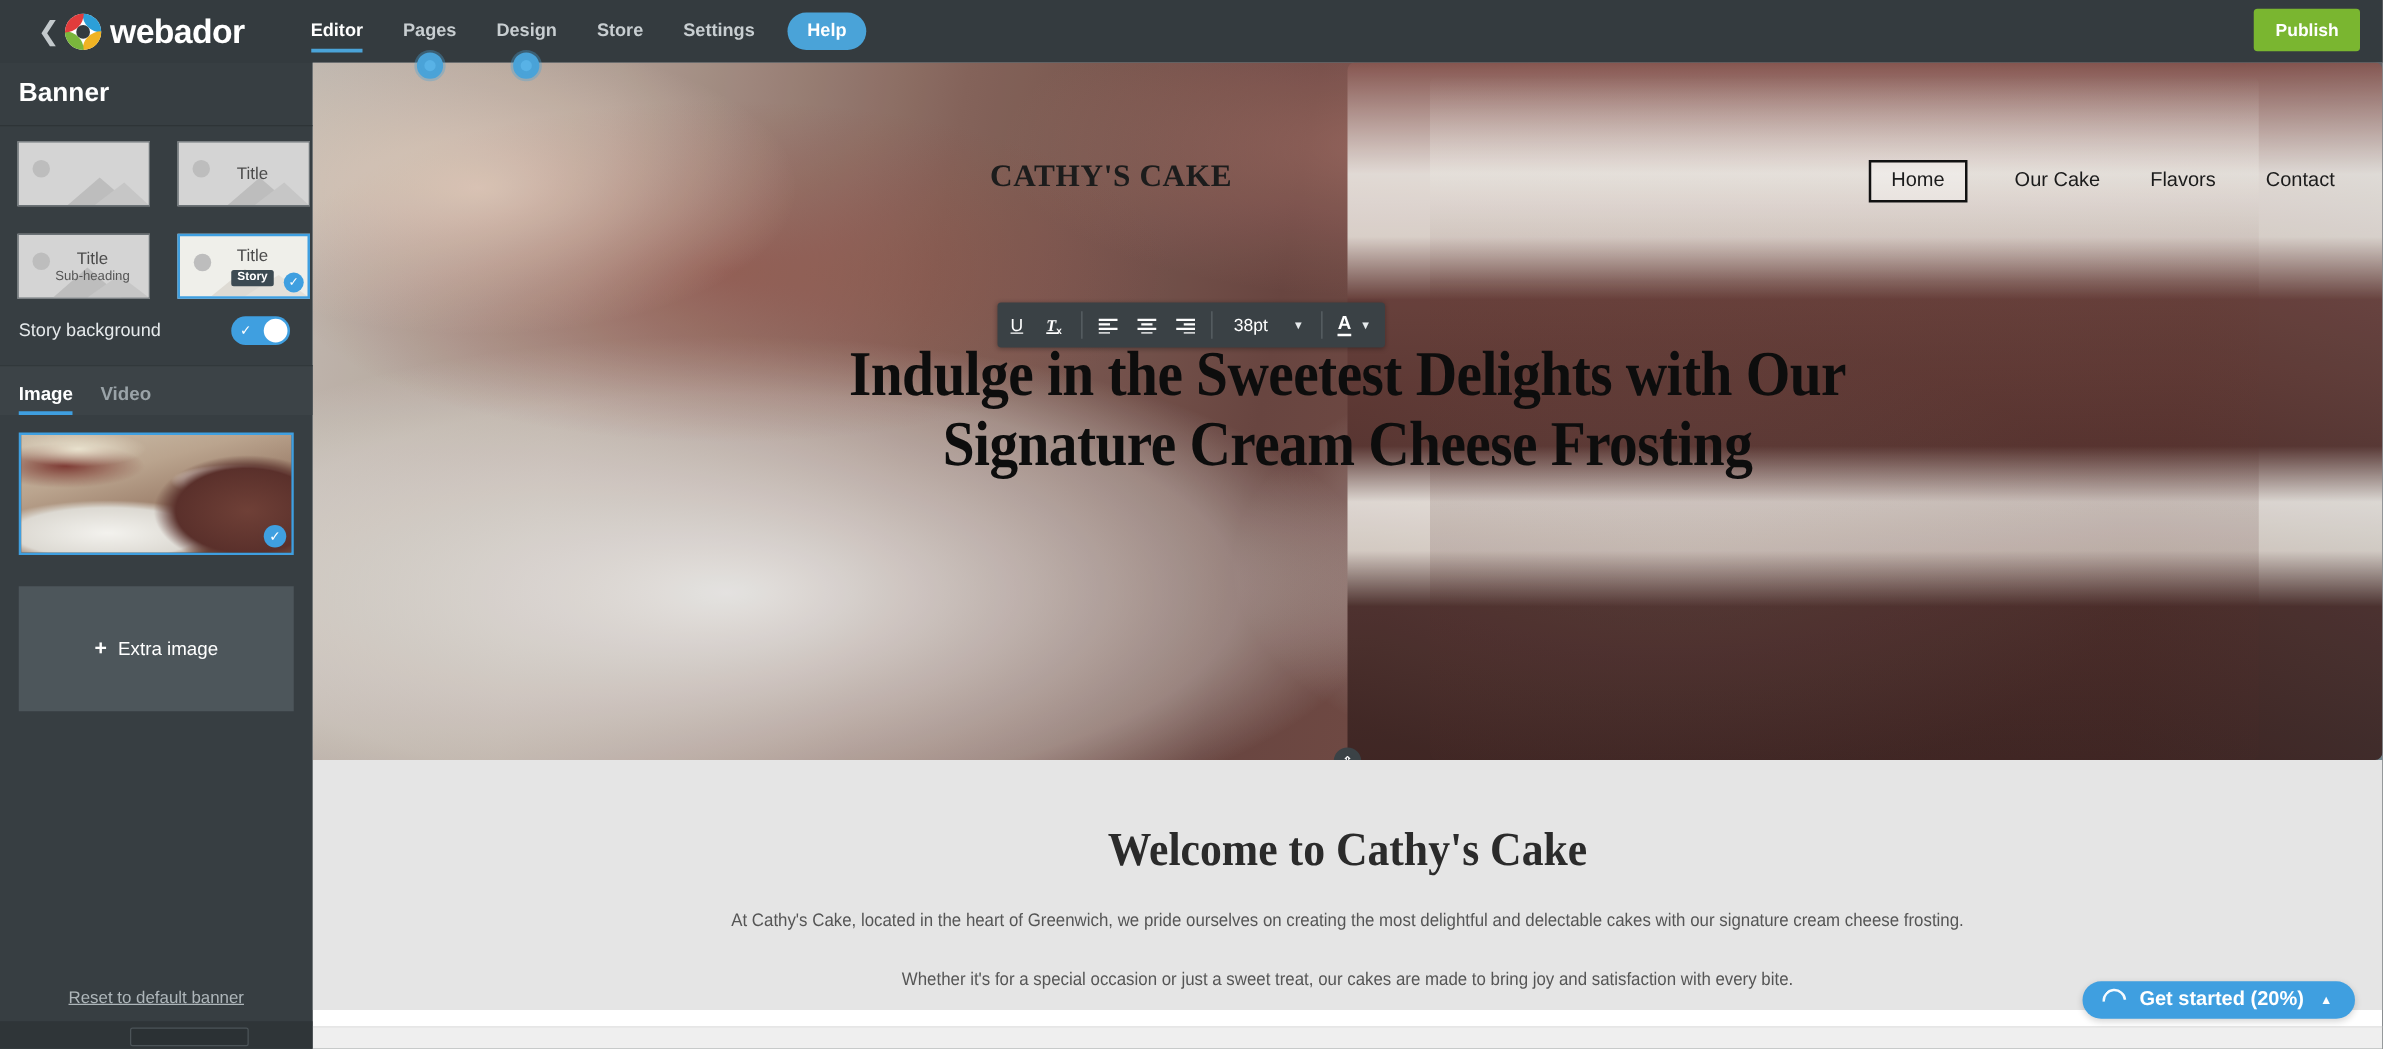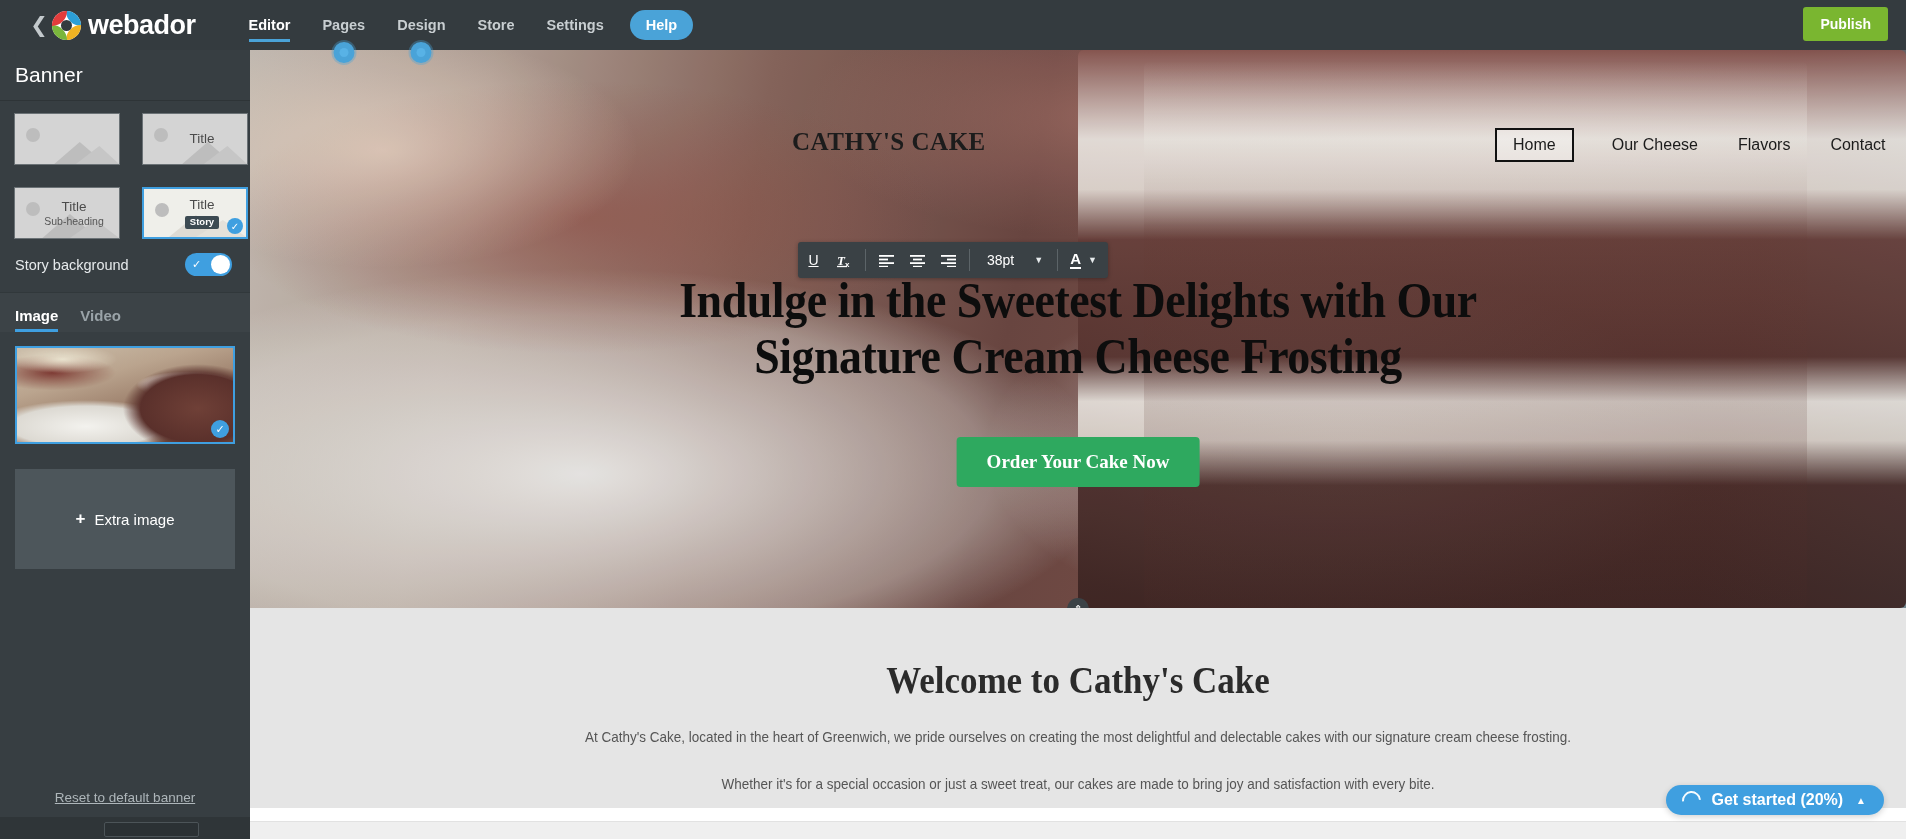--- a/index.html
+++ b/index.html
@@ -71,21 +71,21 @@
     padding: 9px 17px; border-radius: 3px; cursor: pointer;
   }
 
   
   #sidebar {
     position: absolute; top: 50px; left: 0; width: 250px; height: 789px;
     background: #373e42; z-index: 30;
   }
   #panel-title {
     height: 51px; display: flex; align-items: center; padding-left: 15px;
-    color: #fff; font-size: 21px; font-weight: normal;
+    color: #fff; font-size: 21px; font-weight: bold;
     border-bottom: 1px solid #2e3437;
   }
   #layout-grid {
     padding: 12px 20px 0 14px; display: grid;
     grid-template-columns: 106px 106px; gap: 22px;
   }
   .layout-thumb {
     position: relative; height: 52px; border: 1px solid #6b7276;
     background: #d4d4d4; overflow: hidden; cursor: pointer;
     display: flex; align-items: center; justify-content: center;
@@ -439,21 +439,21 @@
     <div id="hero">
       <div class="hero-img"></div>
       <div class="cake-slab slab-a"></div>
       <div class="cake-slab slab-b"></div>
       <div class="hero-overlay"></div>
 
       <div id="site-logo">CATHY'S CAKE</div>
 
       <div id="site-nav">
         <div class="snav current">Home</div>
-        <div class="snav">Our Cheese</div>
+        <div class="snav">Our Cake</div>
         <div class="snav">Flavors</div>
         <div class="snav">Contact</div>
       </div>
 
       <div id="rte">
         <div class="rte-btn">
           <span style="text-decoration:underline">U</span>
         </div>
         <div class="rte-btn">
           <svg width="17" height="17" viewBox="0 0 17 17">
@@ -497,21 +497,20 @@
           <span class="letter">A</span>
           <span class="caret">▼</span>
         </div>
       </div>
 
       <div id="headline">
         <div>Indulge in the Sweetest Delights with Our</div>
         <div>Signature Cream Cheese Frosting</div>
       </div>
 
-      <div id="cta">Order Your Cake Now</div>
 
       <div id="hero-handle">⇕</div>
     </div>
 
     <div id="welcome">
       <h2>Welcome to Cathy's Cake</h2>
       <p>At Cathy's Cake, located in the heart of Greenwich, we pride ourselves on creating the most delightful and delectable cakes with our signature cream cheese frosting.</p>
       <p>Whether it's for a special occasion or just a sweet treat, our cakes are made to bring joy and satisfaction with every bite.</p>
     </div>
 

